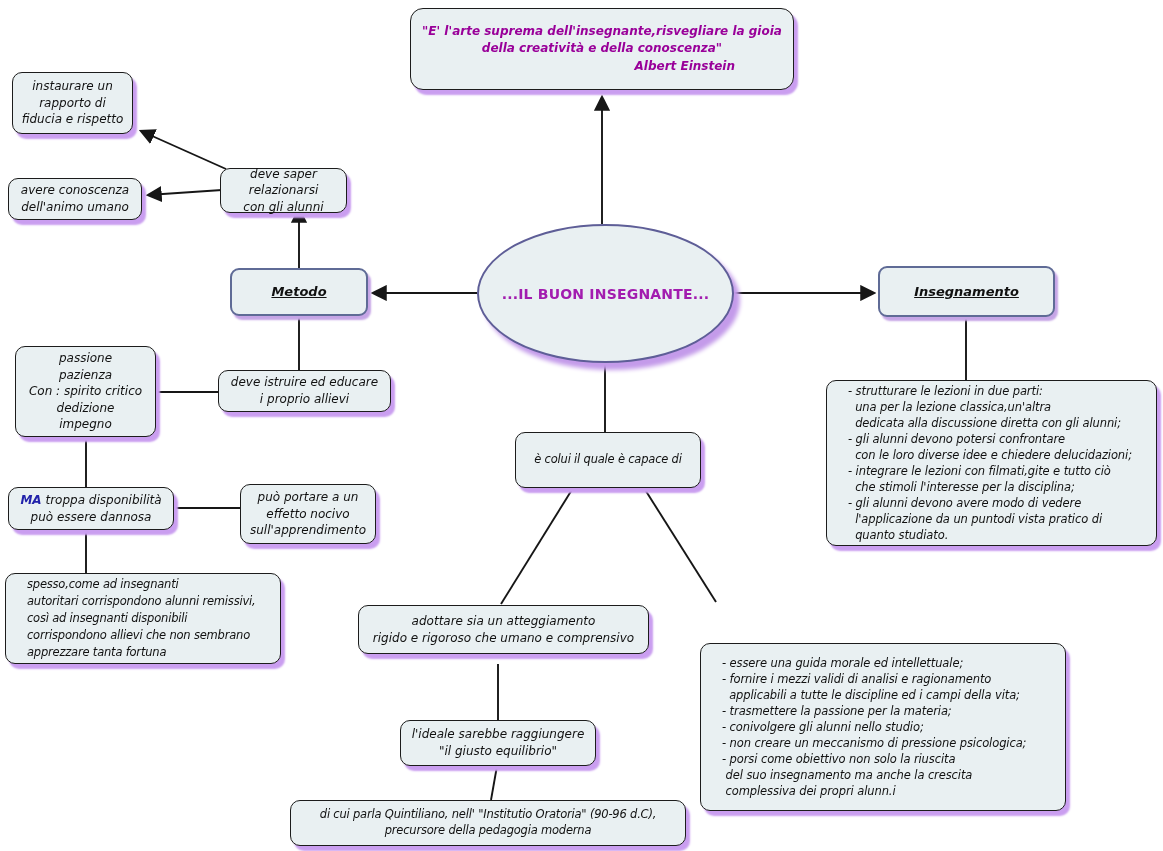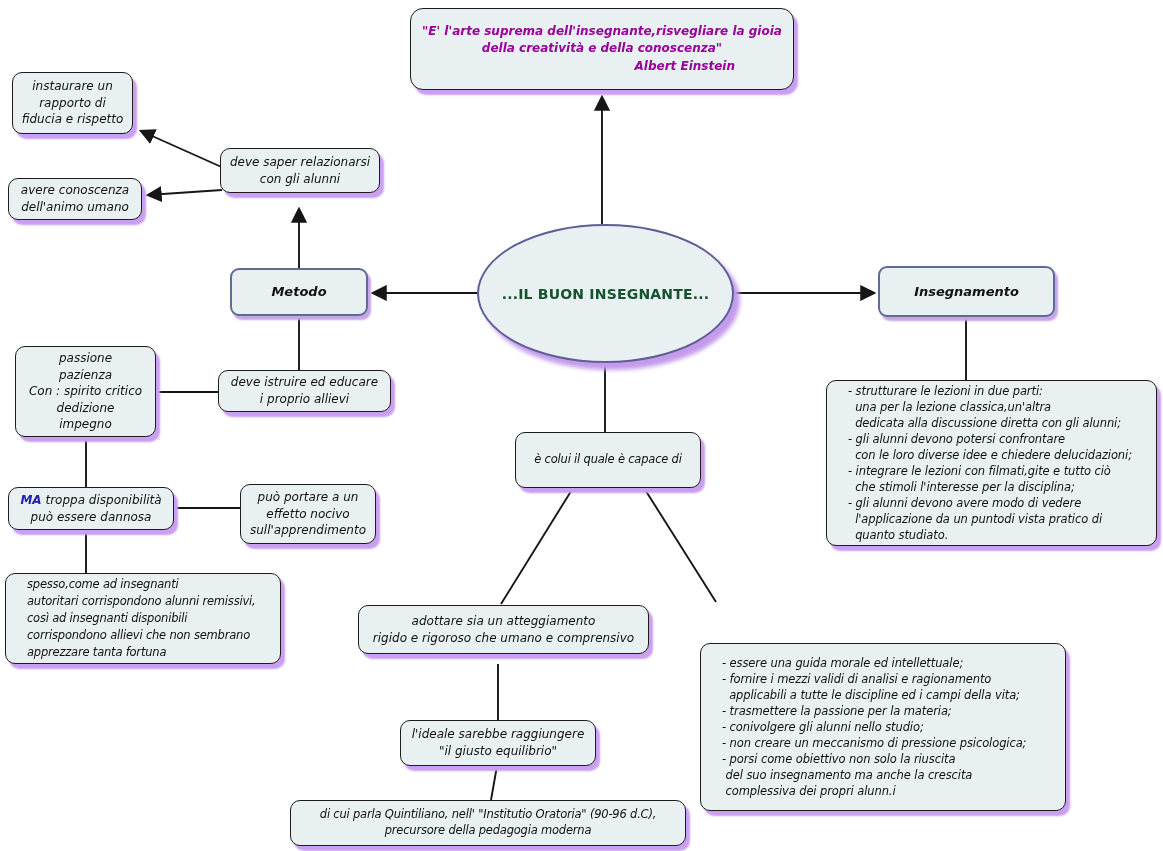--- a/index.html
+++ b/index.html
@@ -18,39 +18,40 @@
     border:1.5px solid #1c1c1c;border-radius:10px;
     box-shadow:4px 5px 2px #ca9ef0;
     color:#111;font-style:italic;font-size:12px;line-height:1.38;
     display:flex;flex-direction:column;align-items:center;justify-content:center;
     text-align:center;white-space:pre-wrap;padding:16px 5px;
   }
   .node.frame{
     border:2.5px solid #5f6b96;border-radius:9px;
     font-weight:bold;font-size:13px;
     box-shadow:3px 4px 2px #c6a5e6;
+    text-decoration:underline;
   }
   .node.list{
     align-items:flex-start;text-align:left;font-size:11.5px;
     line-height:16px;letter-spacing:-0.1px;padding:4px 21px;
   }
   .node.quote{
     font-weight:bold;color:#990099;border-radius:13px;padding:6px;
     font-size:12px;line-height:1.45;
   }
   .quote-line{width:100%;text-align:center;}
   .quote-author{width:100%;text-align:right;padding-right:52px;box-sizing:border-box;}
   .ellipse{
     position:absolute;box-sizing:border-box;z-index:1;
     background:#e9f0f2;border:2.5px solid #5e5e97;border-radius:50%;
     box-shadow:6px 7px 4px #c49bea;
     display:flex;align-items:center;justify-content:center;
   }
   .central-title{
-    color:#14532d;font-weight:bold;font-size:14px;letter-spacing:0.2px;
+    color:#a21caf;font-weight:bold;font-size:14px;letter-spacing:0.2px;
     font-family:"DejaVu Sans","Liberation Sans",sans-serif;
   }
   .kw{color:#2222aa;font-weight:bold;}
   .node.tight{letter-spacing:-0.2px;font-size:11.5px;}
   .row{width:100%;text-align:center;}
 </style>
 </head>
 <body>
 
 <div id="canvas">
@@ -102,21 +103,21 @@
     <span>instaurare un
 rapporto di
 fiducia e rispetto</span>
   </div>
 
   <div class="node" style="left:8px;top:178px;width:134px;height:42px;">
     <span>avere conoscenza
 dell'animo umano</span>
   </div>
 
-  <div class="node" style="left:220px;top:148px;width:160px;height:45px;text-align:center;">
+  <div class="node" style="left:220px;top:168px;width:127px;height:45px;text-align:center;">
     <span>deve saper relazionarsi
 con gli alunni</span>
   </div>
 
   <div class="node" style="left:218px;top:370px;width:173px;height:42px;">
     <span>deve istruire ed educare
 i proprio allievi</span>
   </div>
 
   <div class="node" style="left:15px;top:346px;width:141px;height:91px;">

